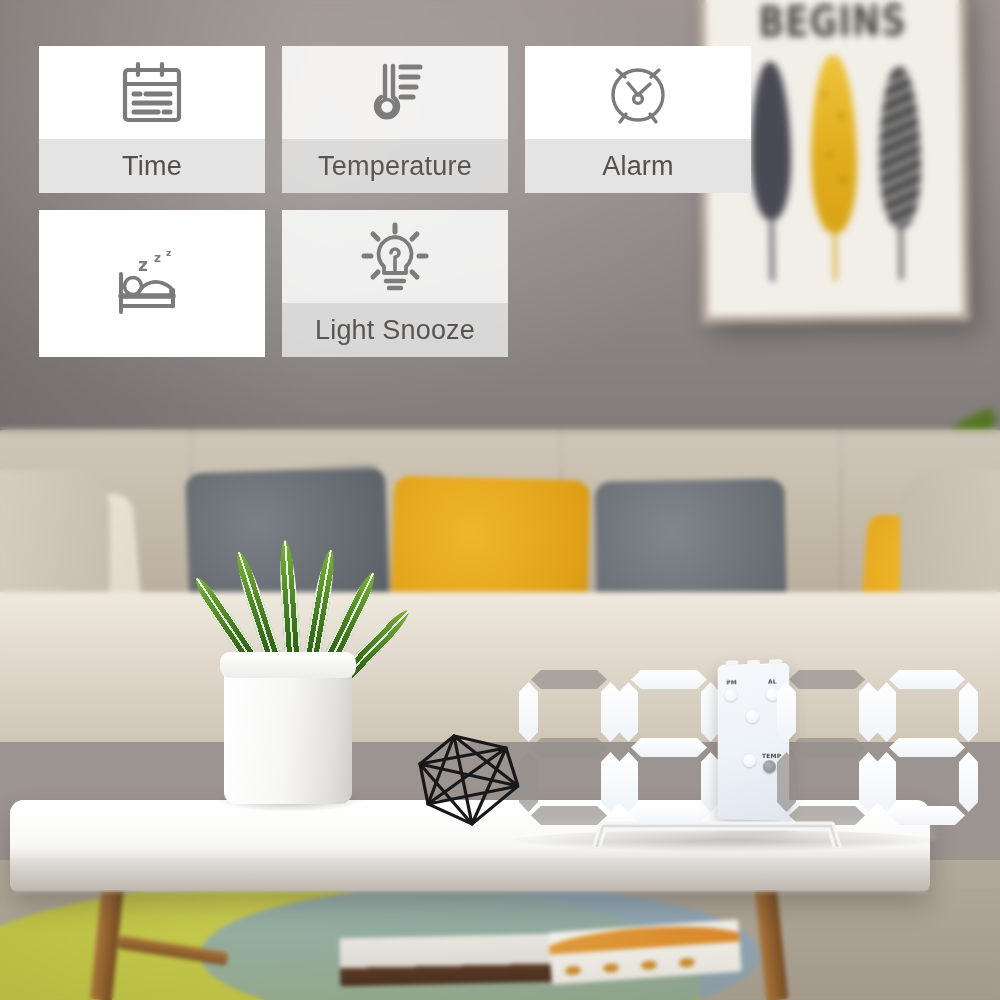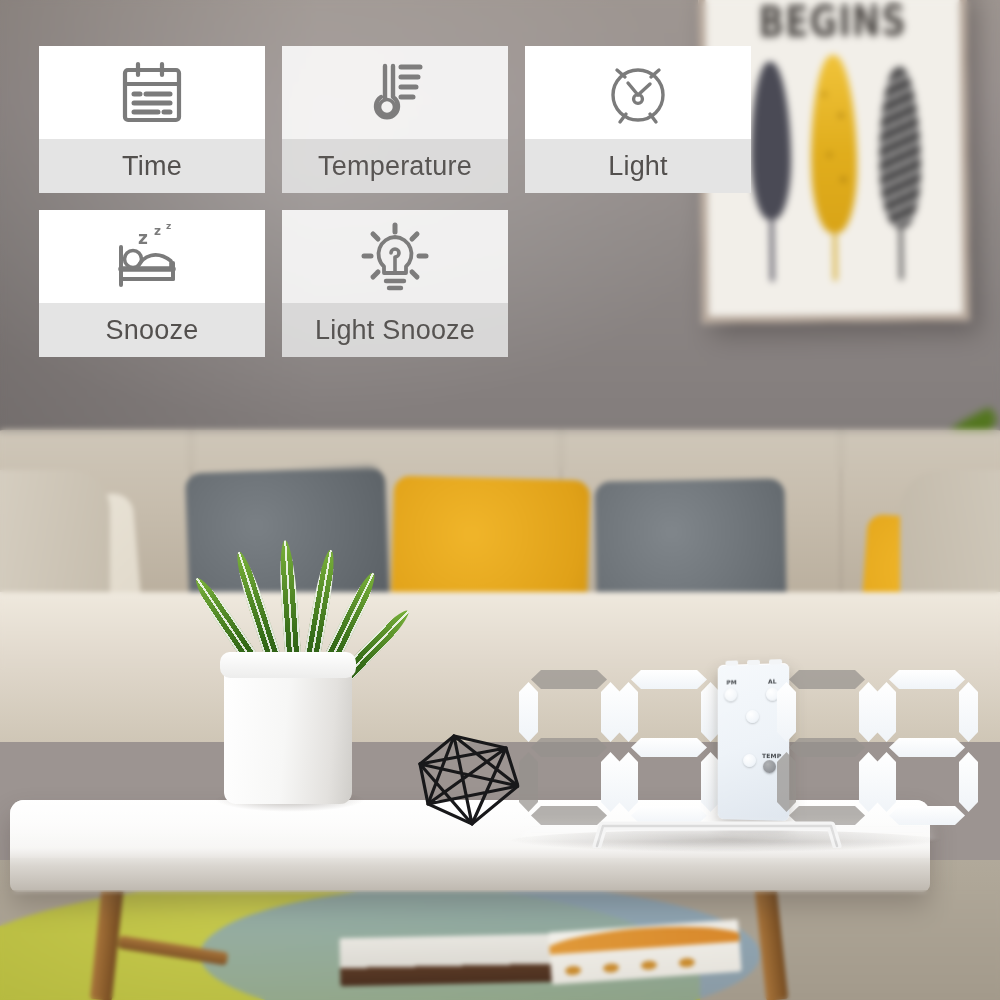--- a/index.html
+++ b/index.html
@@ -597,38 +597,37 @@
     <div class="card">
       <div class="card-icon">
         <svg width="76" height="76" viewBox="0 0 76 76" fill="none" stroke="#7b7b7b" stroke-width="3.4" stroke-linecap="round" stroke-linejoin="round">
           <circle cx="38" cy="40" r="25"></circle>
           <path d="M17,15 L25,22 M59,15 L51,22"></path>
           <path d="M26,59 L20,67 M50,59 L56,67"></path>
           <circle cx="38" cy="44" r="4.4"></circle>
           <path d="M38,40 L28,28 M38,40 L50,29"></path>
         </svg>
       </div>
-      <div class="card-label">Light</div>
+      <div class="card-label">Alarm</div>
     </div>
 
     <div class="card">
       <div class="card-icon">
         <svg width="82" height="76" viewBox="0 0 82 76" fill="none" stroke="#7b7b7b" stroke-width="4" stroke-linecap="round" stroke-linejoin="round">
           <path d="M10,28 L10,66"></path>
           <path d="M10,50 L62,50" stroke-width="5.5"></path>
           <path d="M10,60 L62,60" stroke-width="4"></path>
           <path d="M62,44 L62,60"></path>
           <circle cx="22" cy="40" r="8.5" stroke-width="3.6"></circle>
           <path d="M26,49 C32,36 46,31 60,42 L60,49" stroke-width="3.6"></path>
           <text x="27" y="25" font-family="DejaVu Sans, sans-serif" font-size="17" font-weight="700" fill="#7b7b7b" stroke="none">z</text>
           <text x="43" y="16" font-family="DejaVu Sans, sans-serif" font-size="12" font-weight="700" fill="#7b7b7b" stroke="none">z</text>
           <text x="55" y="10" font-family="DejaVu Sans, sans-serif" font-size="9" font-weight="700" fill="#7b7b7b" stroke="none">z</text>
         </svg>
       </div>
-      <div class="card-label">Snooze</div>
     </div>
 
     <div class="card translucent">
       <div class="card-icon">
         <svg width="78" height="76" viewBox="0 0 78 76" fill="none" stroke="#7b7b7b" stroke-width="4" stroke-linecap="round" stroke-linejoin="round">
           <path d="M39,6 L39,13" stroke-width="5"></path>
           <path d="M17,15 L22,20" stroke-width="5"></path>
           <path d="M61,15 L56,20" stroke-width="5"></path>
           <path d="M8,37 L15,37" stroke-width="5"></path>
           <path d="M63,37 L70,37" stroke-width="5"></path>

